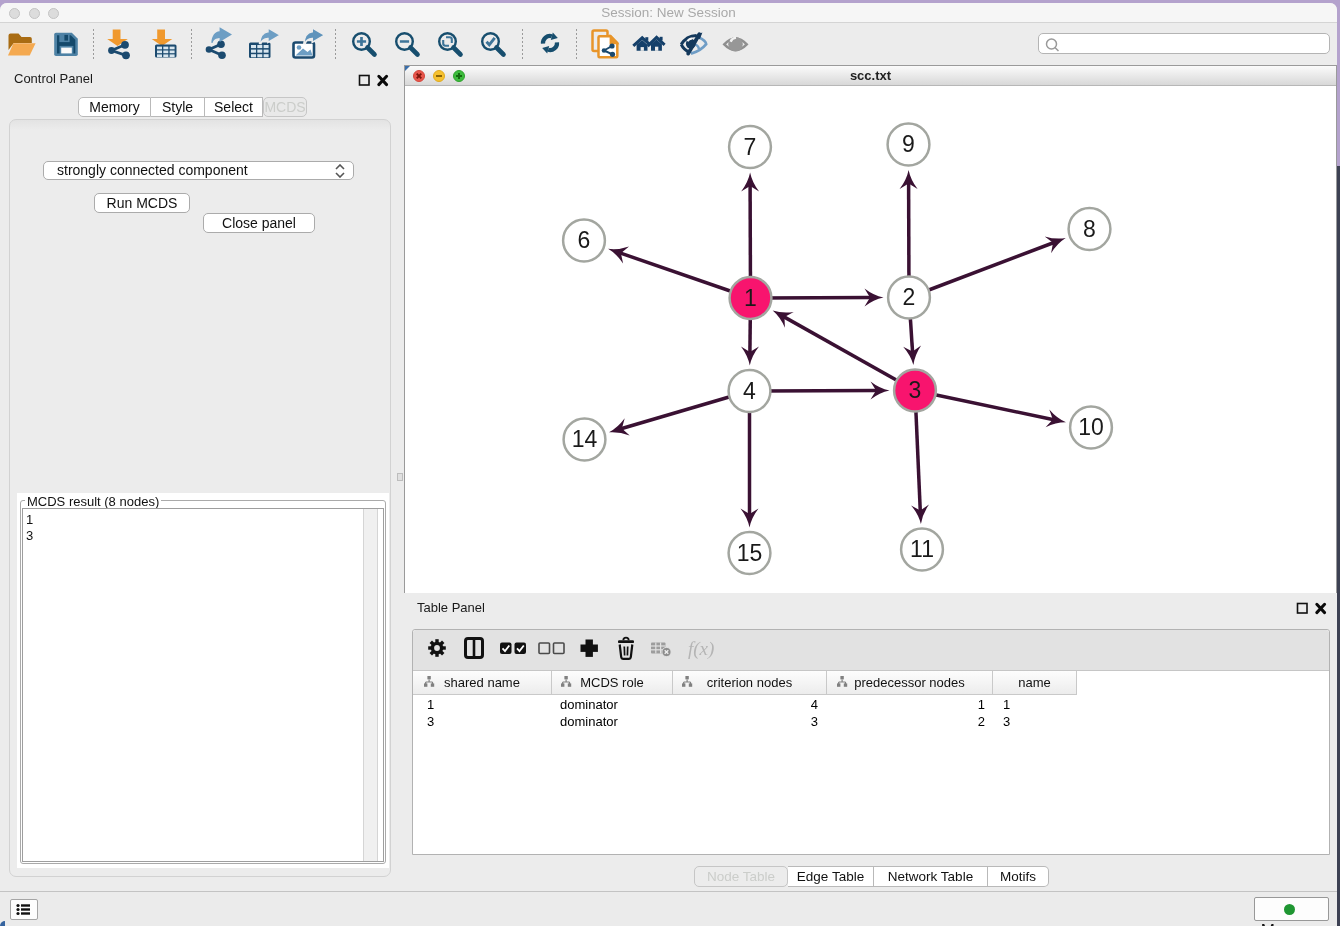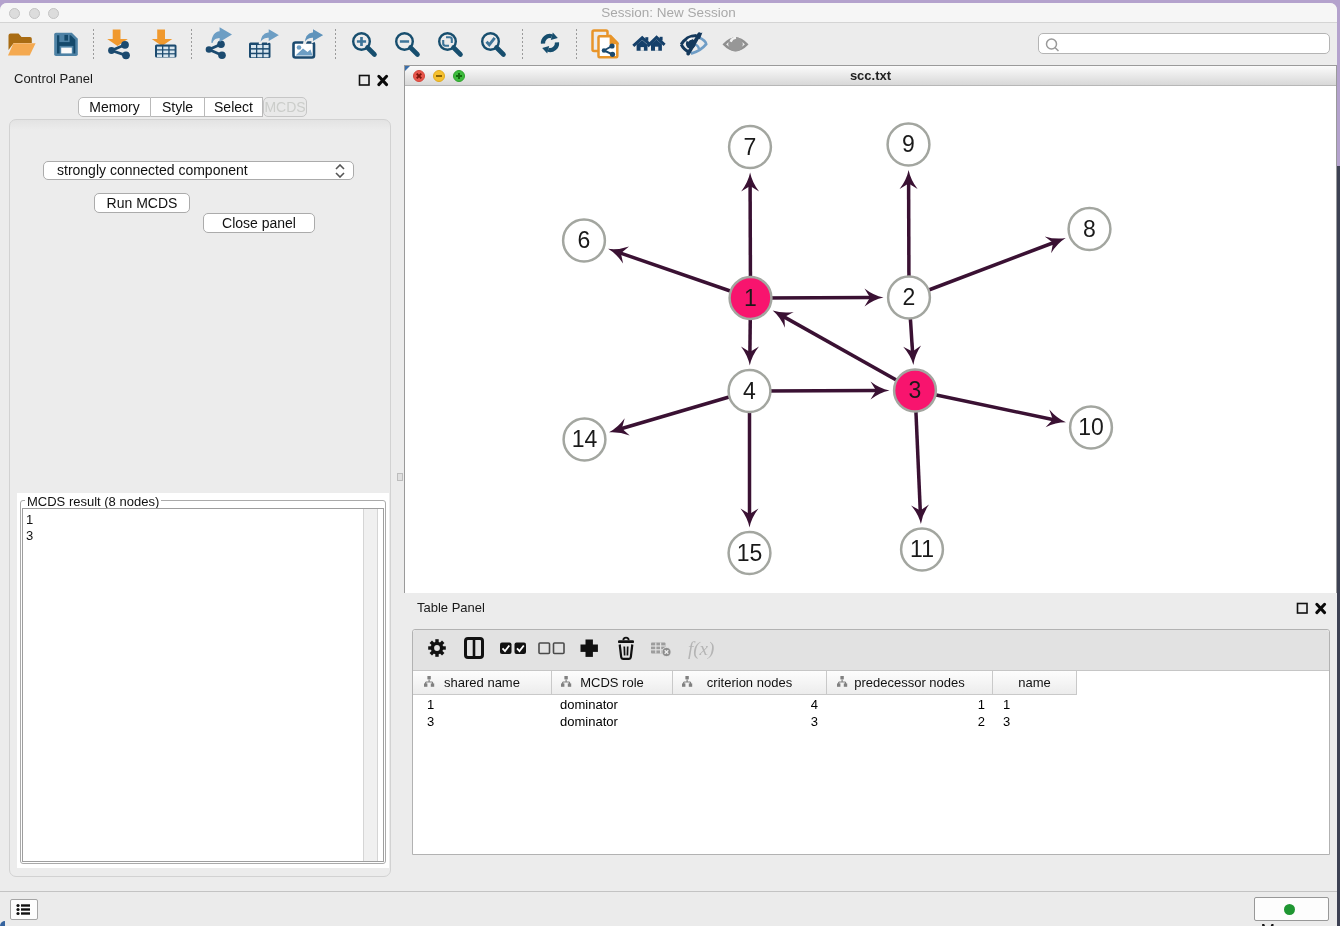--- a/index.html
+++ b/index.html
@@ -411,20 +411,26 @@
     <div class="td" style="left:147px;top:67px;">dominator</div>
     <div class="td" style="left:340px;top:67px;width:65px;text-align:right;">4</div>
     <div class="td" style="left:507px;top:67px;width:65px;text-align:right;">1</div>
     <div class="td" style="left:590px;top:67px;">1</div>
     <div class="td" style="left:14px;top:83.5px;">3</div>
     <div class="td" style="left:147px;top:83.5px;">dominator</div>
     <div class="td" style="left:340px;top:83.5px;width:65px;text-align:right;">3</div>
     <div class="td" style="left:507px;top:83.5px;width:65px;text-align:right;">2</div>
     <div class="td" style="left:590px;top:83.5px;">3</div>
   </div>
+  <div class="abs tabs" id="bot-tabs">
+    <div class="tab2 first" style="width:94px;background:#ececec;border:1px solid #c6c6c6;border-radius:5px;color:#cbcdca;">Node Table</div>
+    <div class="tab2" style="width:86px;">Edge Table</div>
+    <div class="tab2" style="width:114px;">Network Table</div>
+    <div class="tab2" style="width:61px;border-radius:0 5px 5px 0;">Motifs</div>
+  </div>
 
   <div class="abs" id="statusbar"></div>
   <div class="abs" id="sb-left">
     <svg width="26" height="19">
             <g fill="#111">
               <circle cx="7" cy="5.5" r="1.6"></circle>
               <circle cx="7" cy="9.5" r="1.6"></circle>
               <circle cx="7" cy="13.5" r="1.6"></circle>
               <rect x="10" y="4.3" width="9" height="2.4"></rect>
               <rect x="10" y="8.3" width="9" height="2.4"></rect>

